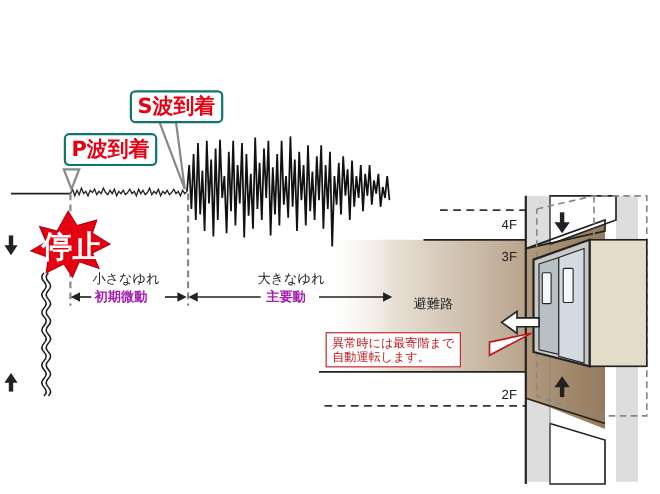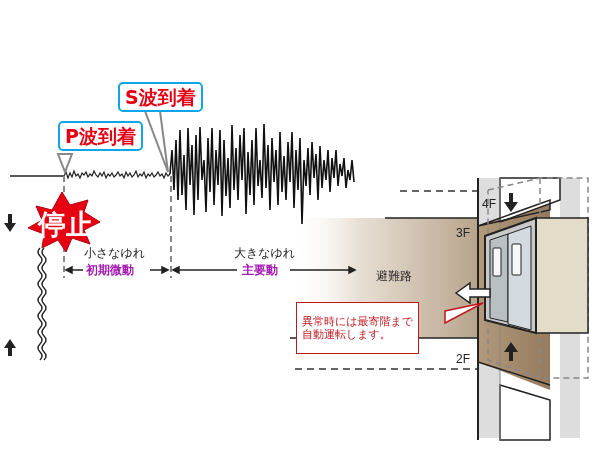--- a/index.html
+++ b/index.html
@@ -1,22 +1,22 @@
 <!DOCTYPE html>
 <html><head>
 <meta charset="utf-8">
 <style>
   html,body{margin:0;padding:0;background:#fff;}
   body{width:600px;height:449px;position:relative;overflow:hidden;font-family:"DejaVu Sans","Liberation Sans",sans-serif;}
   svg{position:absolute;left:0;top:0;}
-  .callout{position:absolute;background:#fff;border:2px solid #0ea5e9;border-radius:5px;color:#e60012;font-weight:bold;font-size:19px;line-height:26px;padding:0 5px;white-space:nowrap;}
+  .callout{position:absolute;background:#fff;border:2px solid #0f766e;border-radius:5px;color:#e60012;font-weight:bold;font-size:19px;line-height:26px;padding:0 5px;white-space:nowrap;}
   .lbl{position:absolute;font-size:12px;color:#222;white-space:nowrap;}
   .green{position:absolute;font-size:12px;font-weight:bold;color:#a21caf;white-space:nowrap;}
   .floor{position:absolute;font-size:12px;color:#222;font-family:"Liberation Sans",sans-serif;}
-  .note{position:absolute;background:#fff;border:1.5px solid #c0161e;color:#c0161e;font-size:11px;line-height:13px;padding:12px 5px;white-space:nowrap;}
+  .note{position:absolute;background:#fff;border:1.5px solid #c0161e;color:#c0161e;font-size:11px;line-height:13px;padding:2px 5px;white-space:nowrap;}
   .stop{position:absolute;color:#fff;font-weight:bold;font-size:28px;white-space:nowrap;}
 </style>
 </head>
 <body>
 
 <svg width="600" height="449" viewBox="0 0 600 449">
   <defs>
     <linearGradient id="corr" x1="0" x2="1" y1="0" y2="0">
       <stop offset="0" stop-color="#ffffff" stop-opacity="0"></stop>
       <stop offset="0.35" stop-color="#e9e1d6"></stop>
@@ -121,20 +121,20 @@
 <div class="stop" style="left:38px;top:206px;">停止</div>
 
 <div class="lbl" style="left:84px;top:245px;">小さなゆれ</div>
 <div class="green" style="left:86px;top:262px;">初期微動</div>
 
 <div class="lbl" style="left:234px;top:245px;">大きなゆれ</div>
 <div class="green" style="left:242px;top:262px;">主要動</div>
 
 <div class="lbl" style="left:376px;top:268px;">避難路</div>
 
-<div class="floor" style="left:456px;top:197px;margin-left:26px;">4F</div>
+<div class="floor" style="left:456px;top:197px;">4F</div>
 <div class="floor" style="left:456px;top:226px;">3F</div>
 <div class="floor" style="left:456px;top:352px;text-align:center;">2F</div>
 
 <div class="note" style="left:296px;top:302px;">
   <div>異常時には最寄階まで</div>
   <div>自動運転します。</div>
 </div>
 
 </body></html>

